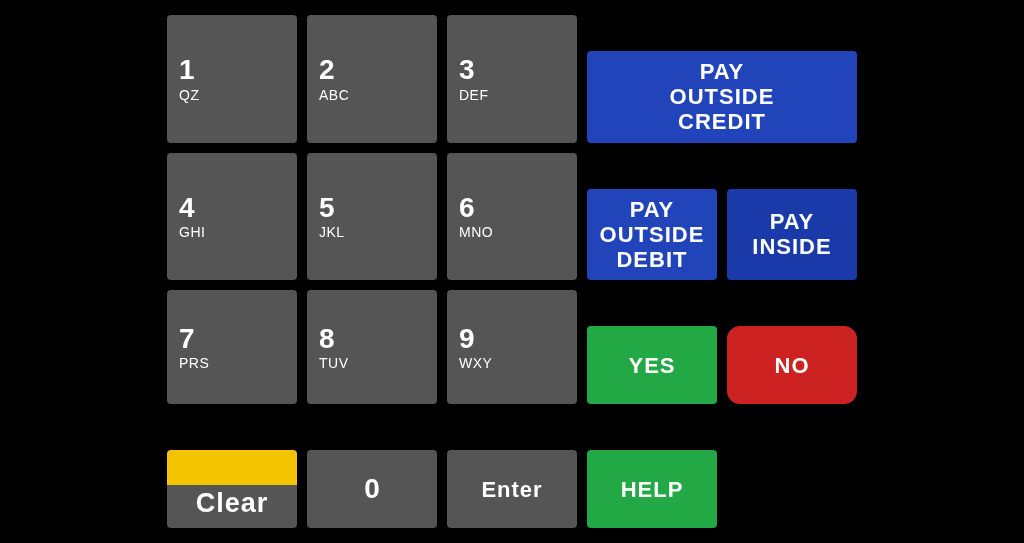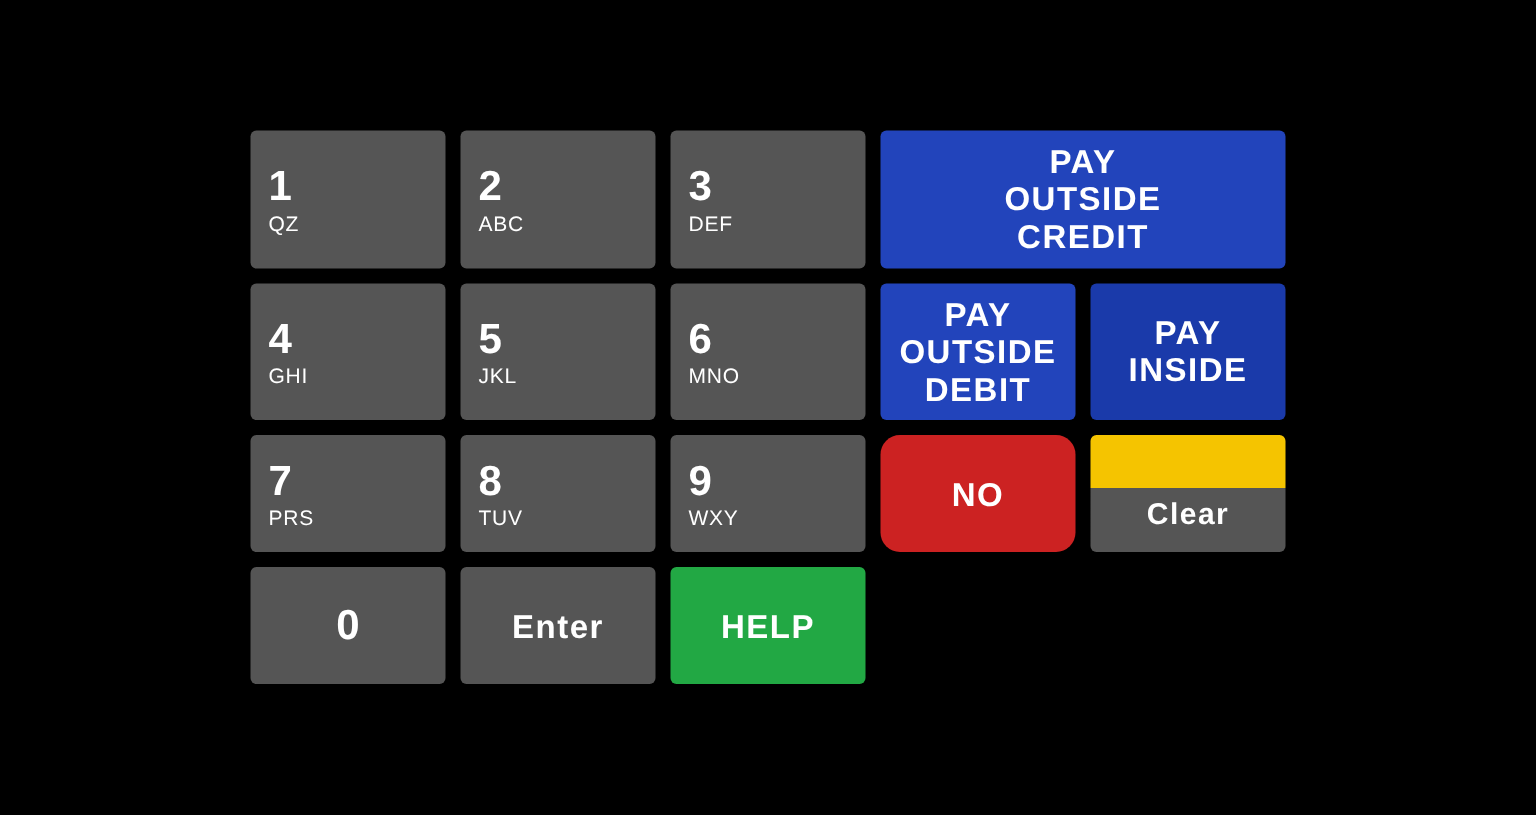--- a/index.html
+++ b/index.html
@@ -49,20 +49,21 @@
     .key-blue-dark { background: #1a3aaa; }
     .key-green { background: #22a844; }
     .key-red { background: #cc2222; border-radius: 13px; }
     .key-yellow-top {
       background: linear-gradient(to bottom, #f5c400 45%, #555 45%);
     }
     .key-center {
       align-items: center;
       justify-content: center;
       text-align: center;
+      margin-top: 36px;
     }
     .key-large {
       font-size: 22px;
       font-weight: 900;
       letter-spacing: 1px;
     }
     
     .span2col {
       grid-column: span 2;
       min-width: 270px;
@@ -113,26 +114,29 @@
     <span class="sub">PRS</span>
   </button>
   <button class="key key-gray">
     <span class="num">8</span>
     <span class="sub">TUV</span>
   </button>
   <button class="key key-gray">
     <span class="num">9</span>
     <span class="sub">WXY</span>
   </button>
+  <button class="key key-green key-center">
+    <span class="key-large">YES</span>
+  </button>
   <button class="key key-red key-center">
     <span class="key-large">NO</span>
   </button>
 
   <button class="key key-yellow-top key-center" style="min-height:78px;">
-    <span class="key-large" style="margin-top:28px; color:#fff; font-size:20px;">Clear</span>
+    <span class="key-large" style="margin-top:28px; color:#fff; font-size:27px;">Clear</span>
   </button>
   <button class="key key-gray key-center">
     <span class="num" style="font-size:28px; font-weight:900;">0</span>
   </button>
   <button class="key key-gray key-center">
     <span class="key-large">Enter</span>
   </button>
   <button class="key key-green key-center">
     <span class="key-large">HELP</span>
   </button>

